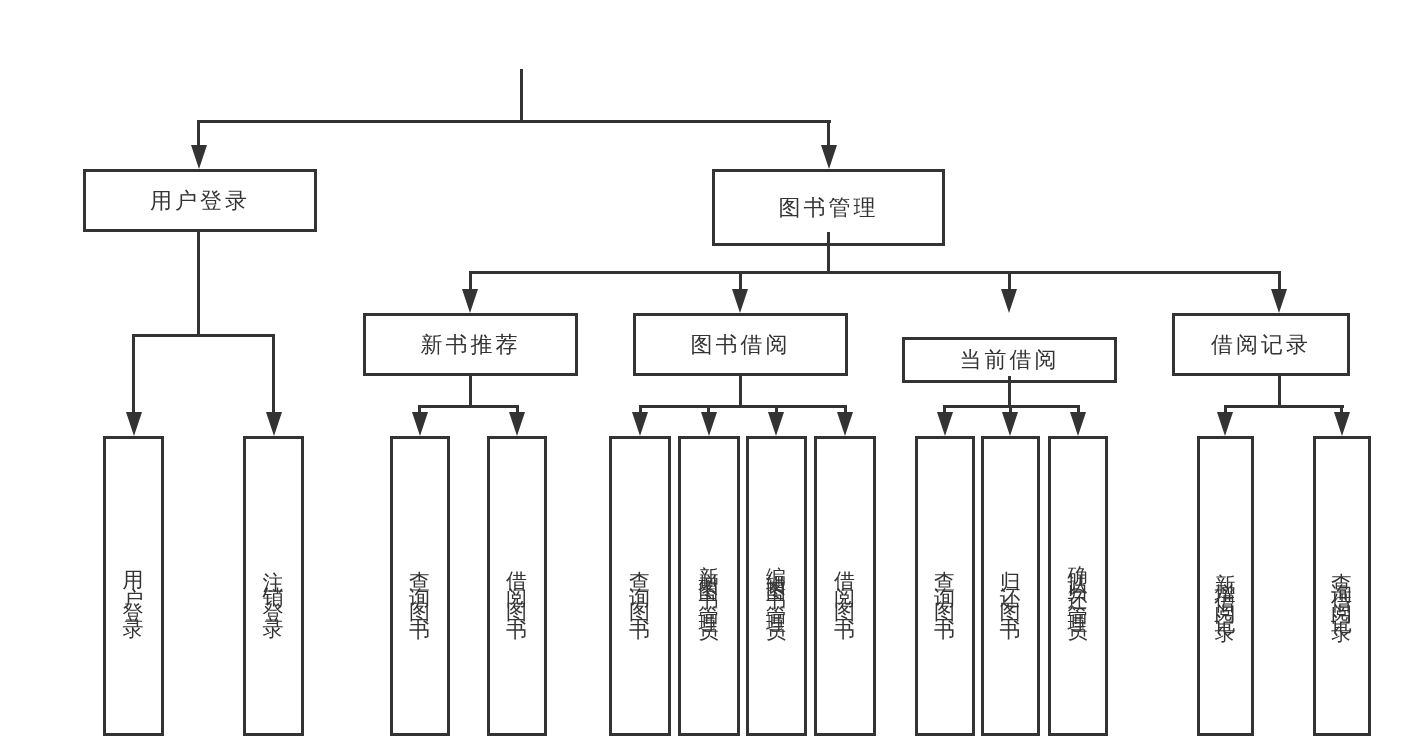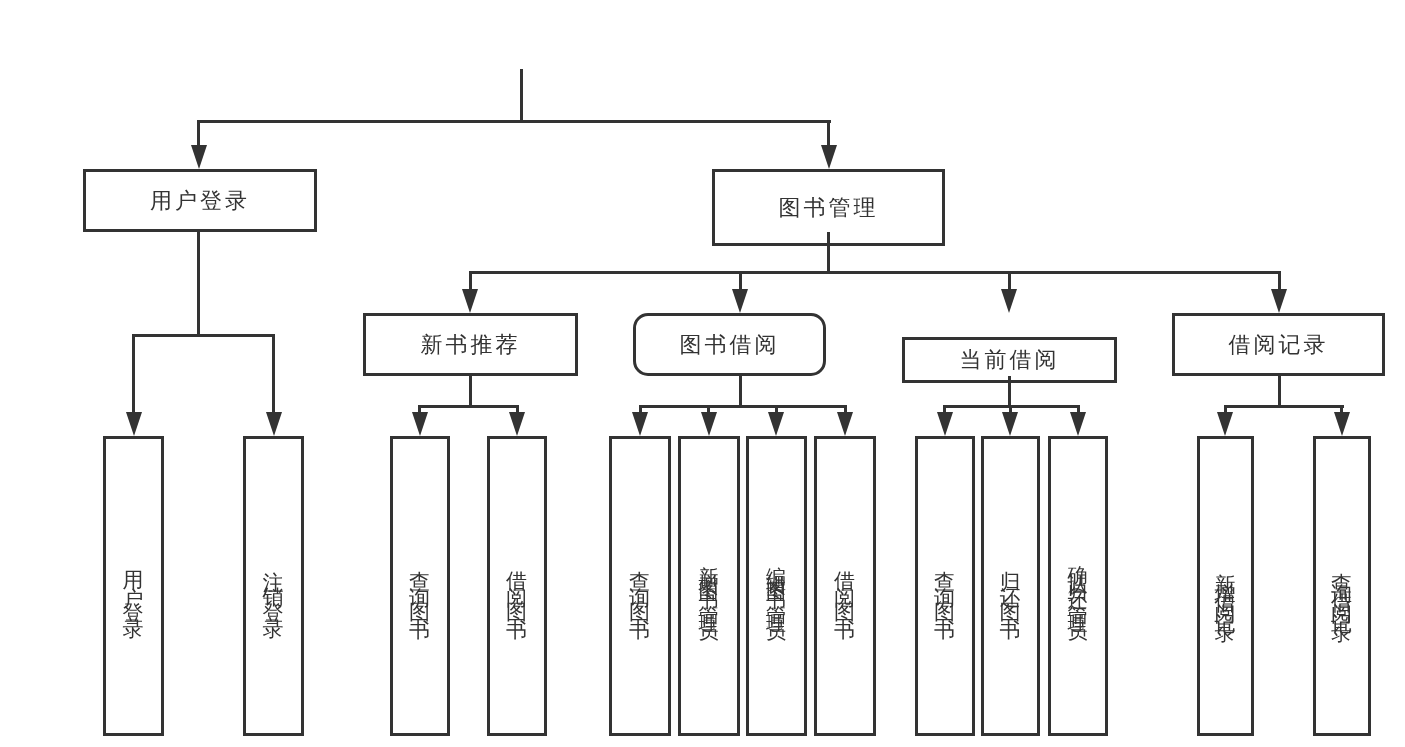--- a/index.html
+++ b/index.html
@@ -64,23 +64,23 @@
   <div class="vline" style="left:469px;top:271px;height:20px;"></div>
   <div class="arr" style="left:462px;top:289px;"></div>
   <div class="vline" style="left:739px;top:271px;height:20px;"></div>
   <div class="arr" style="left:732px;top:289px;"></div>
   <div class="vline" style="left:1008px;top:271px;height:20px;"></div>
   <div class="arr" style="left:1001px;top:289px;"></div>
   <div class="vline" style="left:1278px;top:271px;height:20px;"></div>
   <div class="arr" style="left:1271px;top:289px;"></div>
 
   <div class="box" style="left:363px;top:313px;width:215px;height:63px;">新书推荐</div>
-  <div class="box" style="left:633px;top:313px;width:193px;height:63px;border-radius:15px;">图书借阅</div>
+  <div class="box" style="left:633px;top:313px;width:215px;height:63px;">图书借阅</div>
   <div class="box" style="left:902px;top:313px;width:215px;height:46px;margin-top:24px;">当前借阅</div>
-  <div class="box" style="left:1172px;top:313px;width:213px;height:63px;">借阅记录</div>
+  <div class="box" style="left:1172px;top:313px;width:178px;height:63px;">借阅记录</div>
 
   <div class="vline" style="left:469px;top:376px;height:31px;"></div>
   <div class="hline" style="left:418px;top:405px;width:100px;"></div>
   <div class="vline" style="left:418px;top:405px;height:10px;"></div>
   <div class="arr" style="left:412px;top:412px;"></div>
   <div class="vline" style="left:516px;top:405px;height:10px;"></div>
   <div class="arr" style="left:509px;top:412px;"></div>
 
   <div class="vline" style="left:739px;top:376px;height:31px;"></div>
   <div class="hline" style="left:639px;top:405px;width:208px;"></div>

